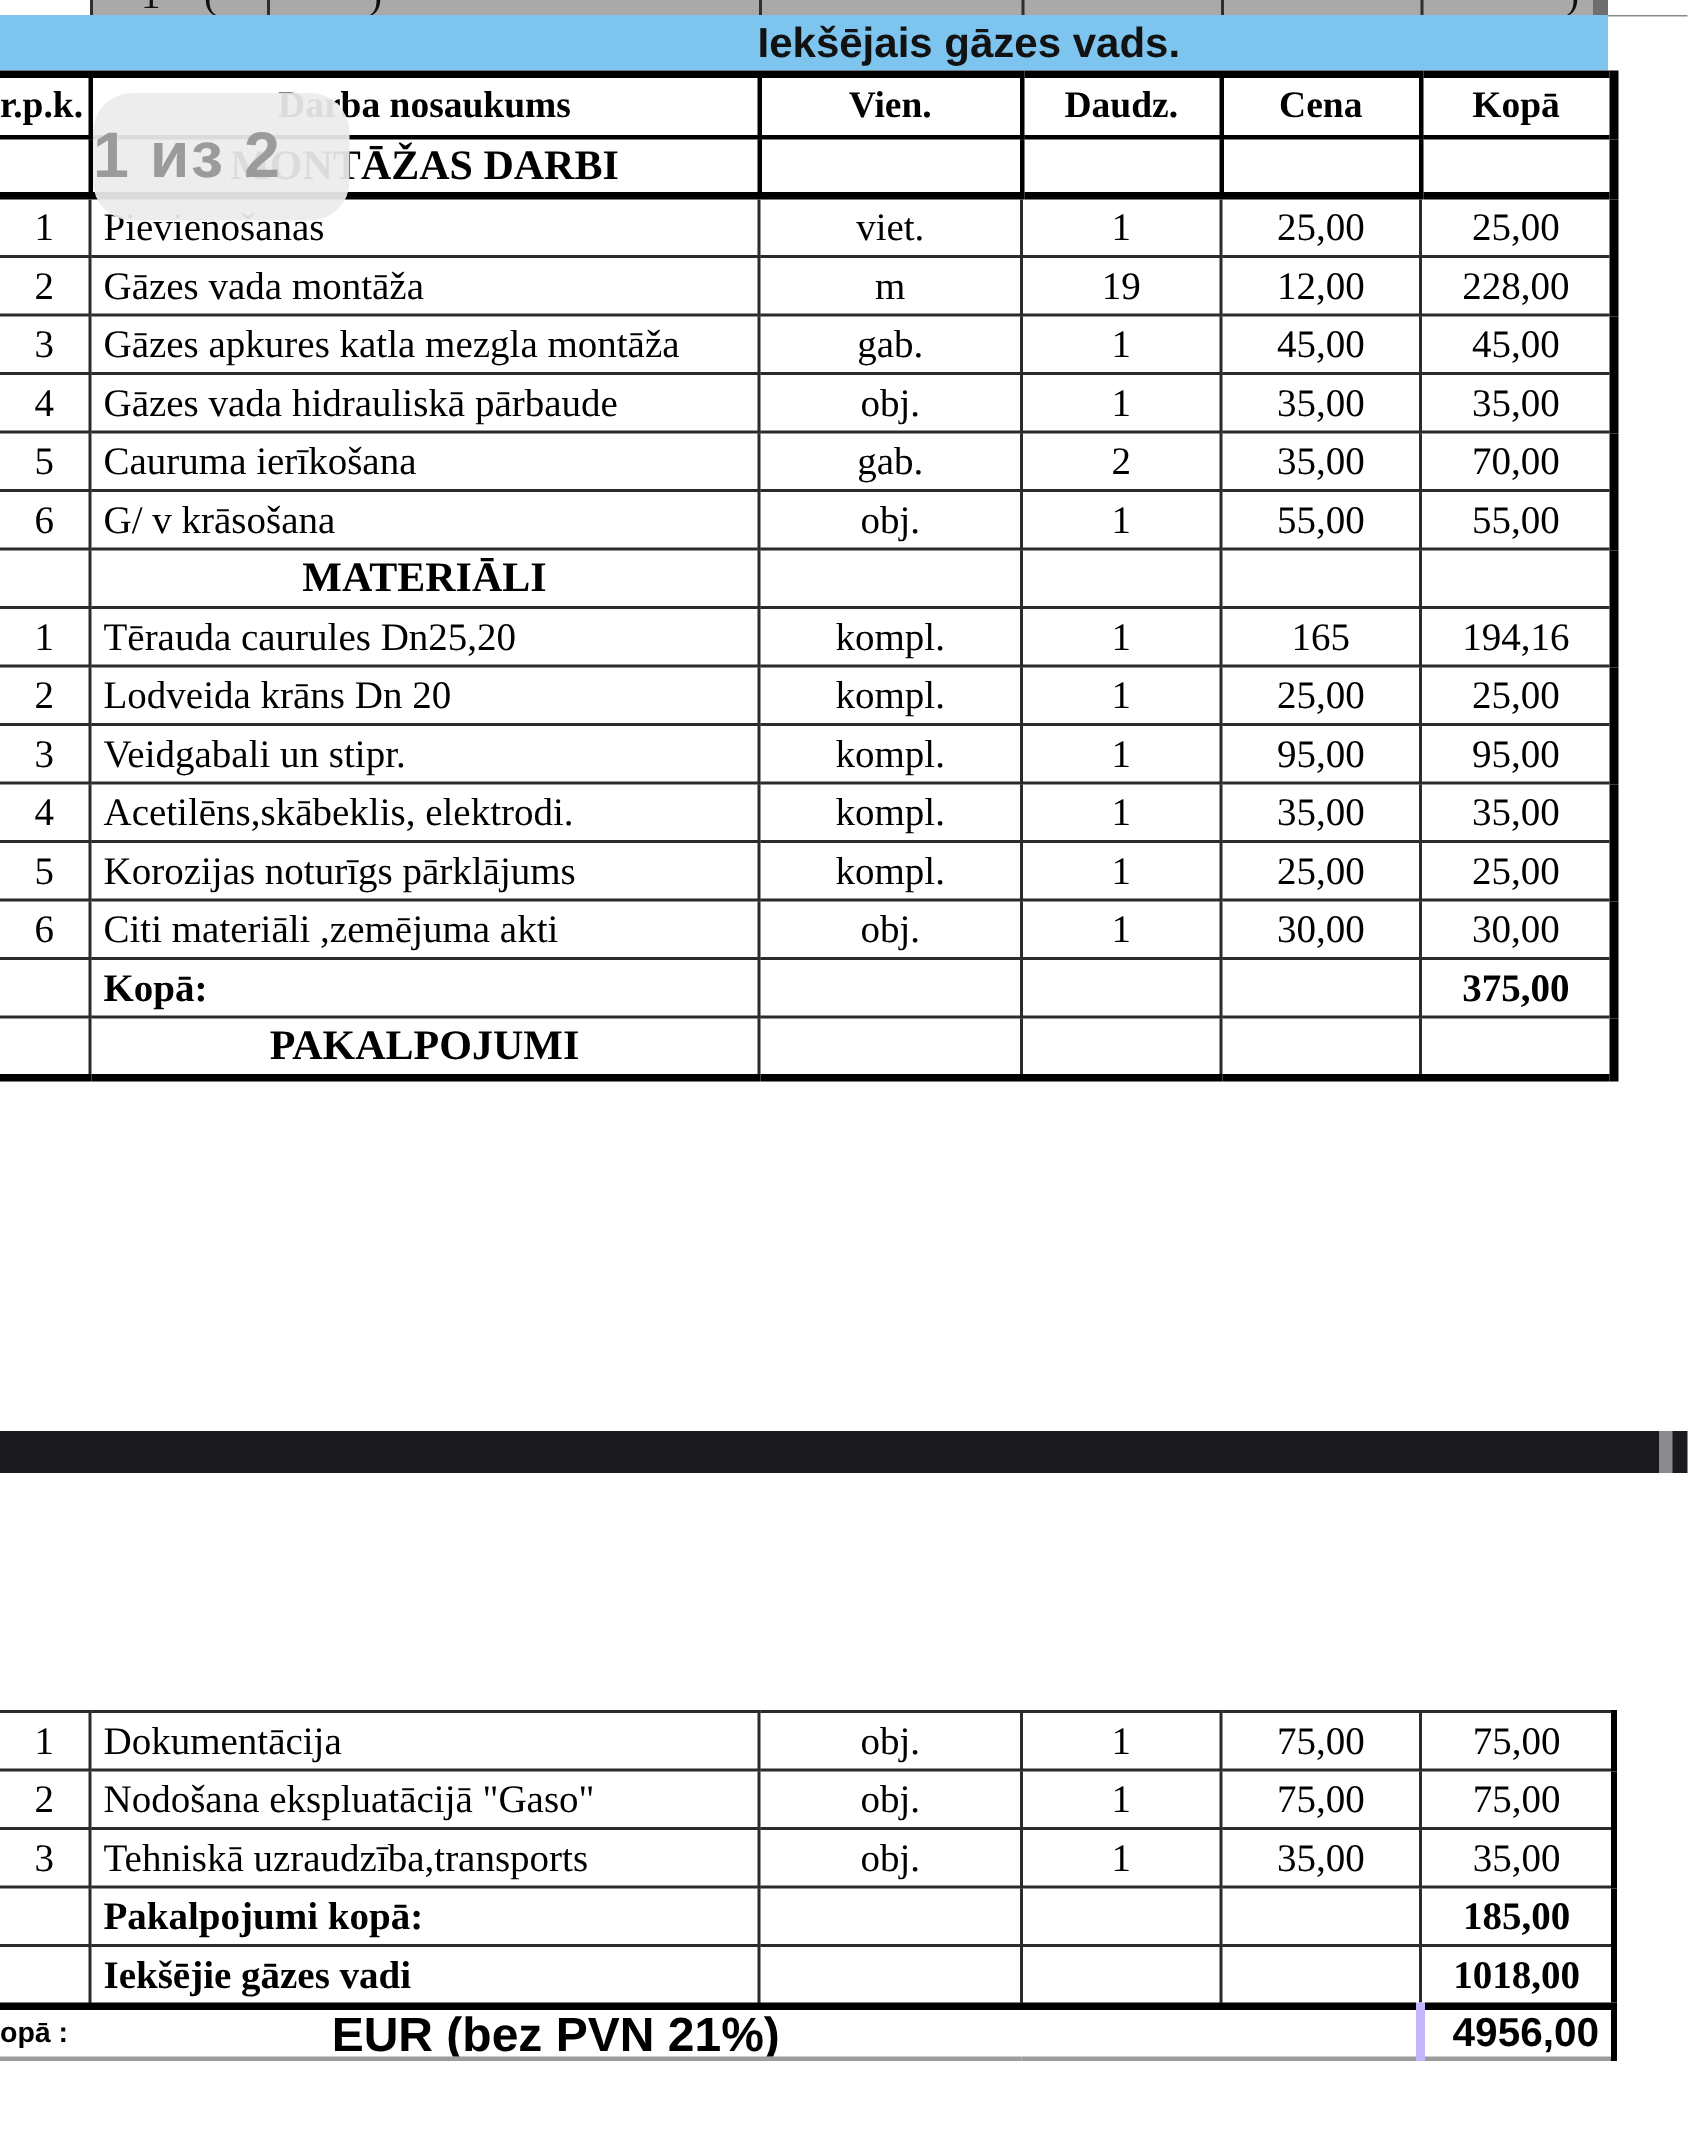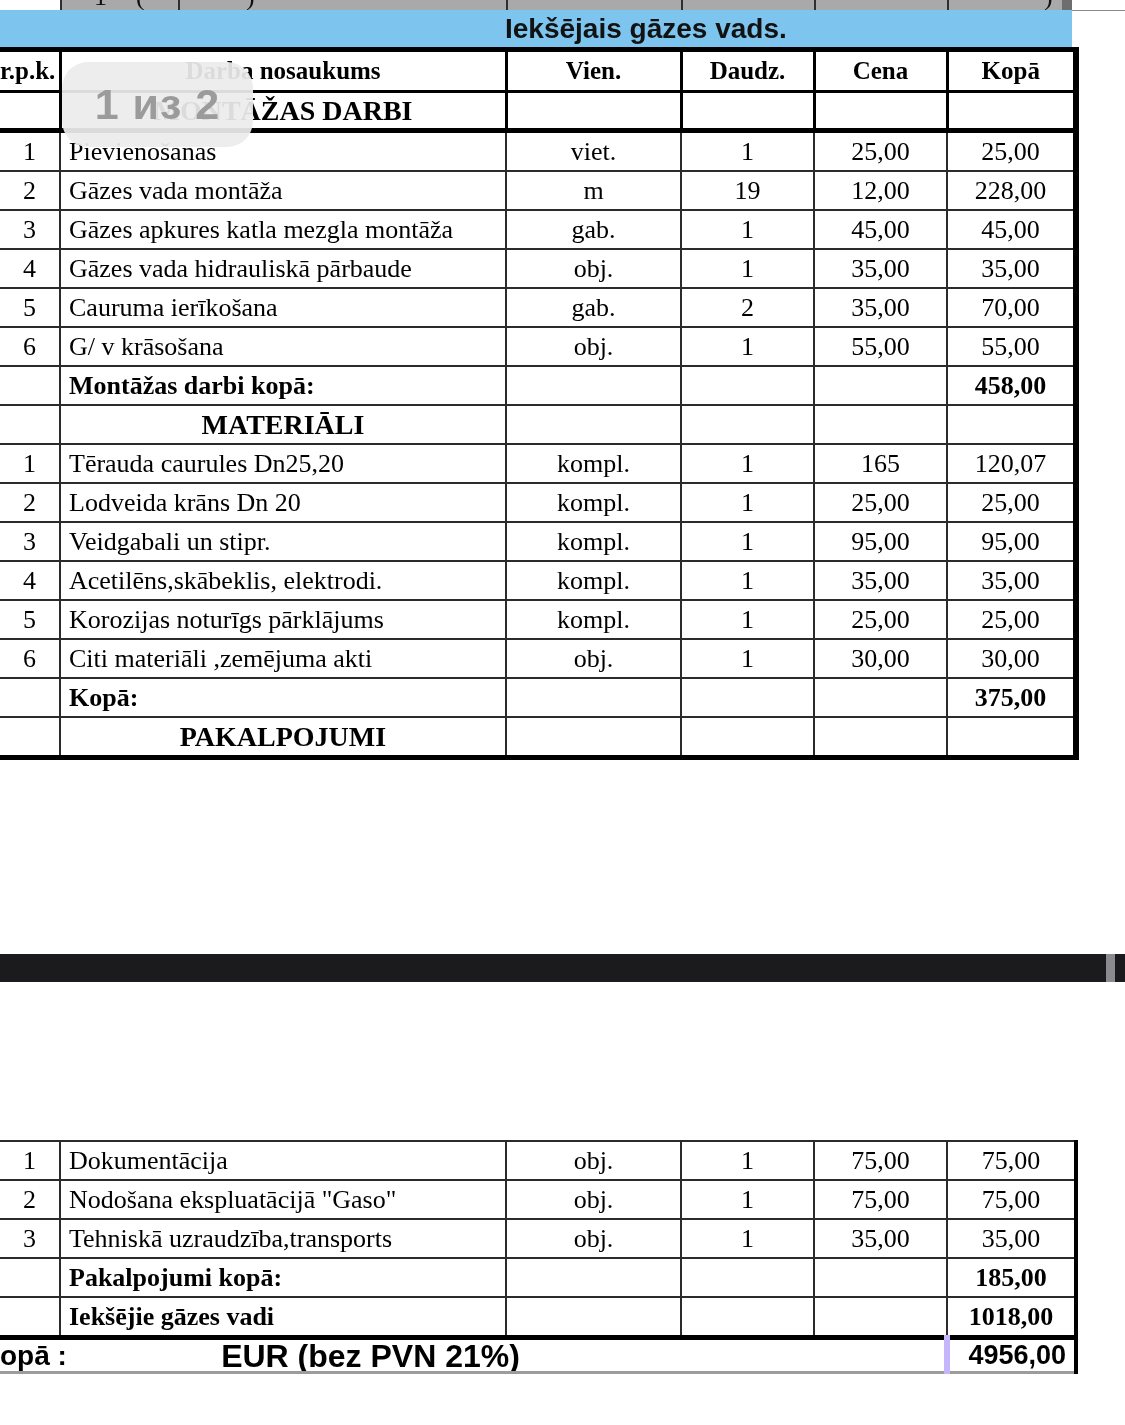--- a/index.html
+++ b/index.html
@@ -36,34 +36,34 @@
   #t2 td:first-child{border-left:0;}
   #t2 td:last-child{border-right:4px solid #000;}
   #t2 .grayrow td{background:#c3c3c3;height:43px;}
   #t2 .grayrow td:first-child{background:#fff;}
   #t2 .footer-row td{border-top:5px solid #000;border-bottom:3px solid #9c9c9c;height:29px;}
   #t2 .footer-row td.fleft{position:relative;border-right:0;}
   #t2 .footer-row td.ftotal{border-left:6px solid #c4b5fd;
        font-family:"Liberation Sans",sans-serif;font-weight:700;font-size:27px;
        text-align:right;padding-right:8px;}
   .kopa-left{position:absolute;left:0;top:0;line-height:32px;
-       font-family:"Liberation Sans",sans-serif;font-weight:700;font-size:28px;}
+       font-family:"Liberation Sans",sans-serif;font-weight:700;font-size:19px;}
   .eur-center{position:absolute;left:60px;top:0;width:621px;text-align:center;line-height:32px;
        font-family:"Liberation Sans",sans-serif;font-weight:700;font-size:32px;}
   
   .name{text-align:left;padding-left:8px;}
   .ctr{text-align:center;}
   .rt{text-align:right;padding-right:12px;}
   .bold{font-weight:700;}
   .sec{font-weight:700;text-align:center;font-size:28px;}
   .hdr-nr{text-align:left;font-weight:700;}
   
-  .badge{position:absolute;left:62px;top:62px;width:191px;height:85px;
+  .badge{position:absolute;left:62px;top:62px;width:171px;height:85px;
     background:rgba(236,236,236,0.93);border-radius:26px;z-index:30;
-    display:flex;align-items:center;justify-content:center;
+    display:flex;align-items:center;justify-content:flex-start;
     font-family:"Liberation Sans",sans-serif;font-weight:600;font-size:43px;
     color:#9b9b9b;letter-spacing:1px;}
   
   .pgbrk{position:absolute;left:0;top:954px;width:1125px;height:28px;background:#1b1b1e;}
   .thumb{position:absolute;left:1106px;top:954px;width:9px;height:28px;background:#8b8b8f;z-index:5;}
 </style>
 </head>
 <body>
 
 <div class="strip">
@@ -161,44 +161,36 @@
         <td class="name">G/ v  krāsošana</td>
         <td class="ctr">obj.</td>
         <td class="ctr">1</td>
         <td class="ctr">55,00</td>
         <td class="ctr">55,00</td>
       </tr>
     </tbody>
   <tbody>
     <tr>
       <td></td>
-      <td class="name bold">Montāžas darbi kopā:</td>
-      <td></td>
-      <td></td>
-      <td></td>
-      <td class="ctr bold">458,00</td>
-    </tr>
-    <tr>
-      <td></td>
       <td class="sec">MATERIĀLI</td>
       <td></td>
       <td></td>
       <td></td>
       <td></td>
     </tr>
   </tbody>
   <tbody>
 
   <tr>
         <td class="ctr">1</td>
         <td class="name">Tērauda caurules Dn25,20</td>
         <td class="ctr">kompl.</td>
         <td class="ctr">1</td>
         <td class="ctr">165</td>
-        <td class="ctr">120,07</td>
+        <td class="ctr">194,16</td>
       </tr>
       <tr>
         <td class="ctr">2</td>
         <td class="name">Lodveida krāns Dn 20</td>
         <td class="ctr">kompl.</td>
         <td class="ctr">1</td>
         <td class="ctr">25,00</td>
         <td class="ctr">25,00</td>
       </tr>
       <tr>

